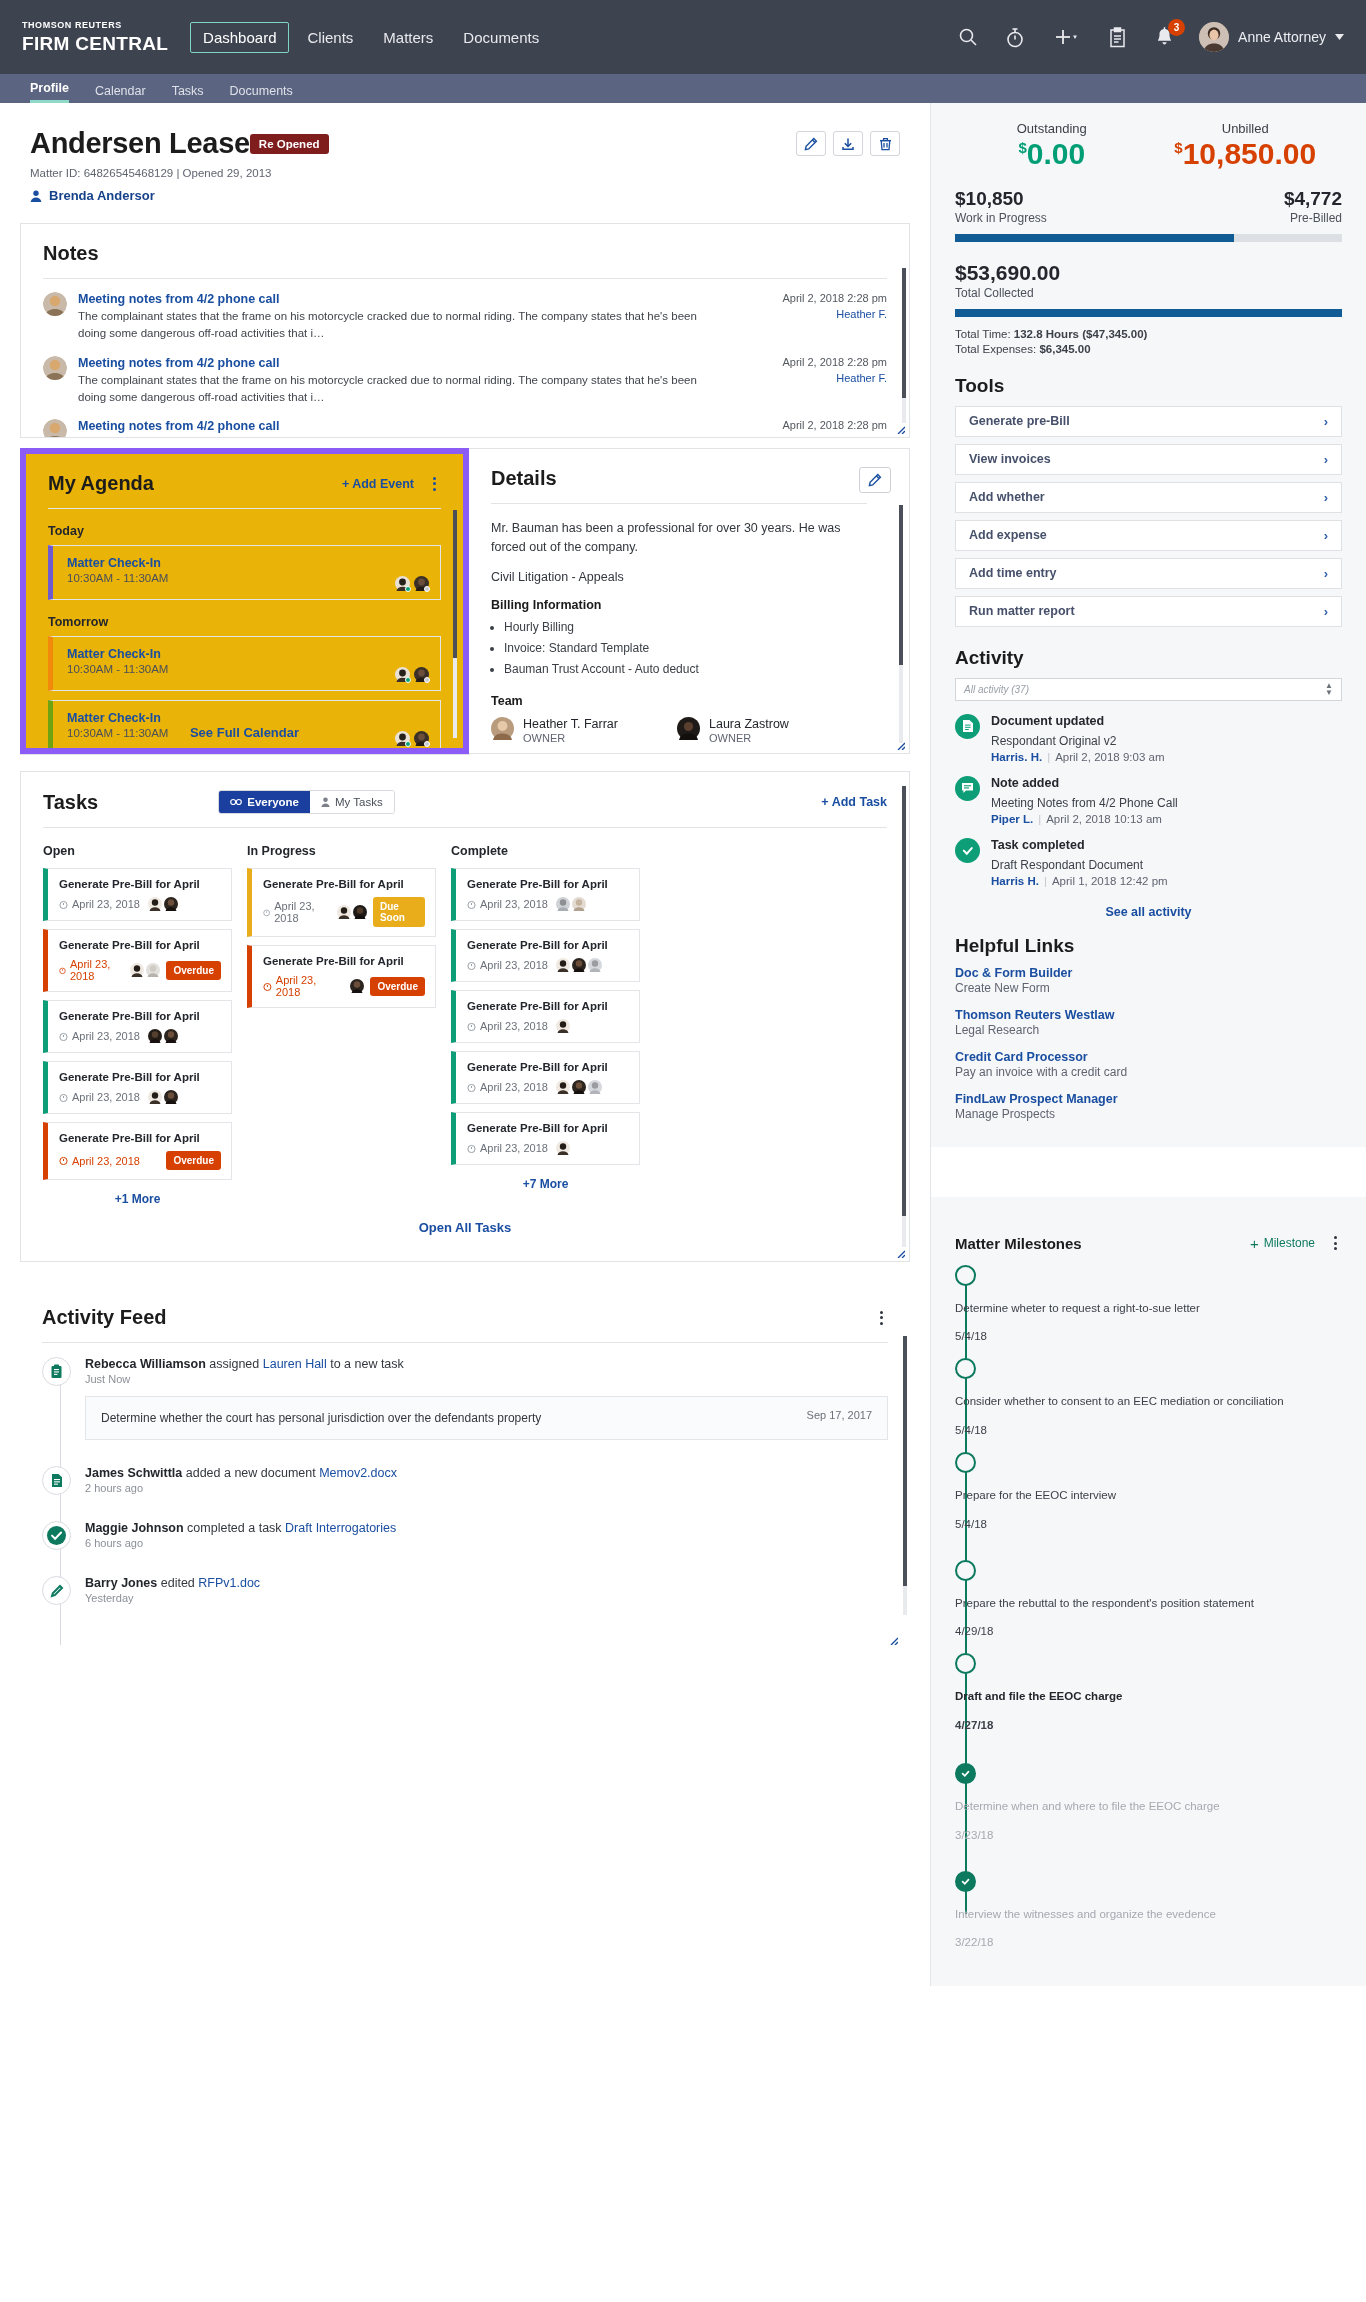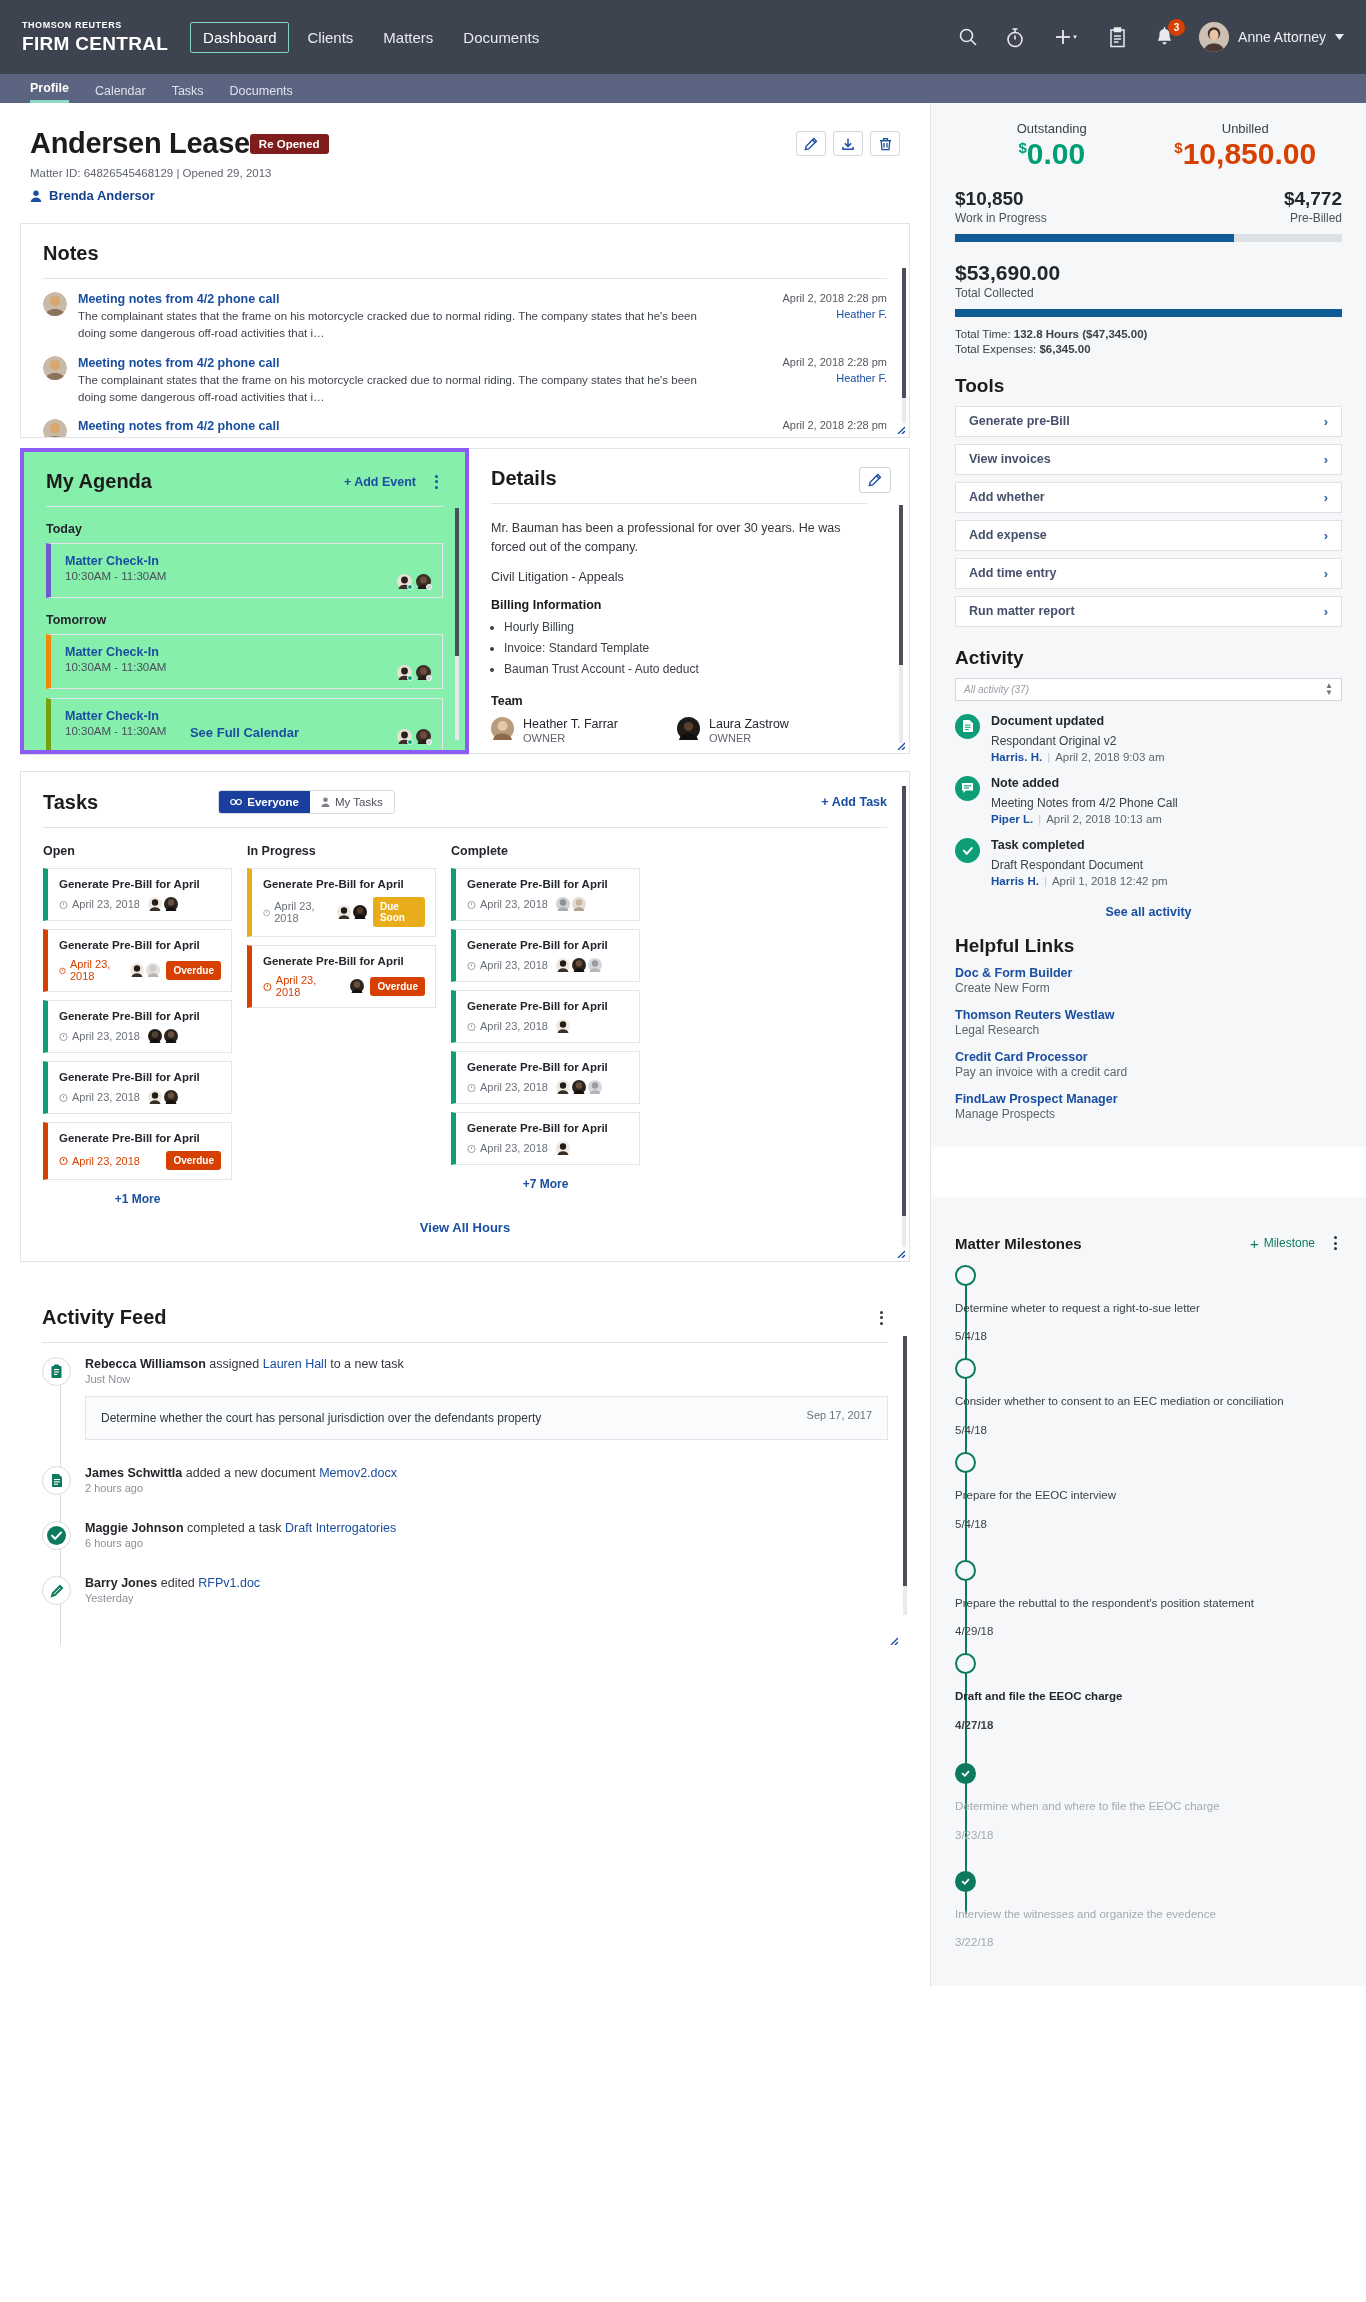--- a/index.html
+++ b/index.html
@@ -79,21 +79,21 @@
   .note-title { font-size:12.5px; color:#1a4ea0; font-weight:600; }
   .note-txt { font-size:11.5px; color:#40444c; line-height:1.5; margin-top:2px; }
   .note-meta { text-align:right; flex:none; width:150px; }
   .note-meta .d { font-size:11px; color:#53585f; }
   .note-meta .a { font-size:11px; color:#1a4ea0; margin-top:4px; }
   .vscroll { position:absolute; top:44px; right:3px; width:4px; bottom:14px; background:#e9eaee; }
   .vscroll i { position:absolute; top:0; left:0; width:4px; background:#4a4f59; display:block; }
 
   
   .two-col { display:flex; margin:10px 20px 0 20px; gap:0; }
-  .col-agenda { width:449px; border:4px solid #8b5cf6; background:#86efac; position:relative; }
+  .col-agenda { width:449px; border:6px solid #8b5cf6; background:#eab308; position:relative; }
   .col-details { width:441px; border:1px solid #e1e3e7; border-left:none; background:#fff; position:relative; }
   .add-link { margin-left:auto; font-size:12.5px; color:#1a4ea0; font-weight:700; }
   .kebab { width:14px; display:flex; flex-direction:column; align-items:center; gap:2.5px; margin-left:13px; }
   .kebab i { width:3px; height:3px; border-radius:50%; background:#1a4ea0; display:block; }
   .kebab.dark i { background:#2f3540; }
   .day-label { font-size:12.5px; font-weight:700; color:#23262c; margin:15px 0 7px 0; }
   .ev {
     border:1px solid #e3e5e9; border-left:5px solid #6f5bd0; position:relative;
     padding:10px 12px 11px 14px; margin-bottom:9px; min-height:55px;
   }
@@ -865,21 +865,21 @@
                         <path d="M1.5 14c.6-2.7 2.7-3.8 5.5-3.8s4.9 1.1 5.5 3.8z" fill="#3a3028"></path>
                       </svg></span>
                   </span>
             </div>
           </div>
 
           <div class="more-link">+7 More</div>
         </div>
       </div>
 
-      <div class="view-all">View All Hours</div>
+      <div class="view-all">Open All Tasks</div>
     </div>
     <div class="vscroll" style="top:14px;bottom:14px;right:3px">
           <i style="height:430px"></i>
         </div>
     <svg class="resize-handle" viewBox="0 0 9 9">
           <path d="M9 2 L2 9 M9 6 L6 9" stroke="#1a4ea0" stroke-width="1.4"></path>
         </svg>
   </div>
 
   <div class="feed-card" style="margin-top:24px;">

